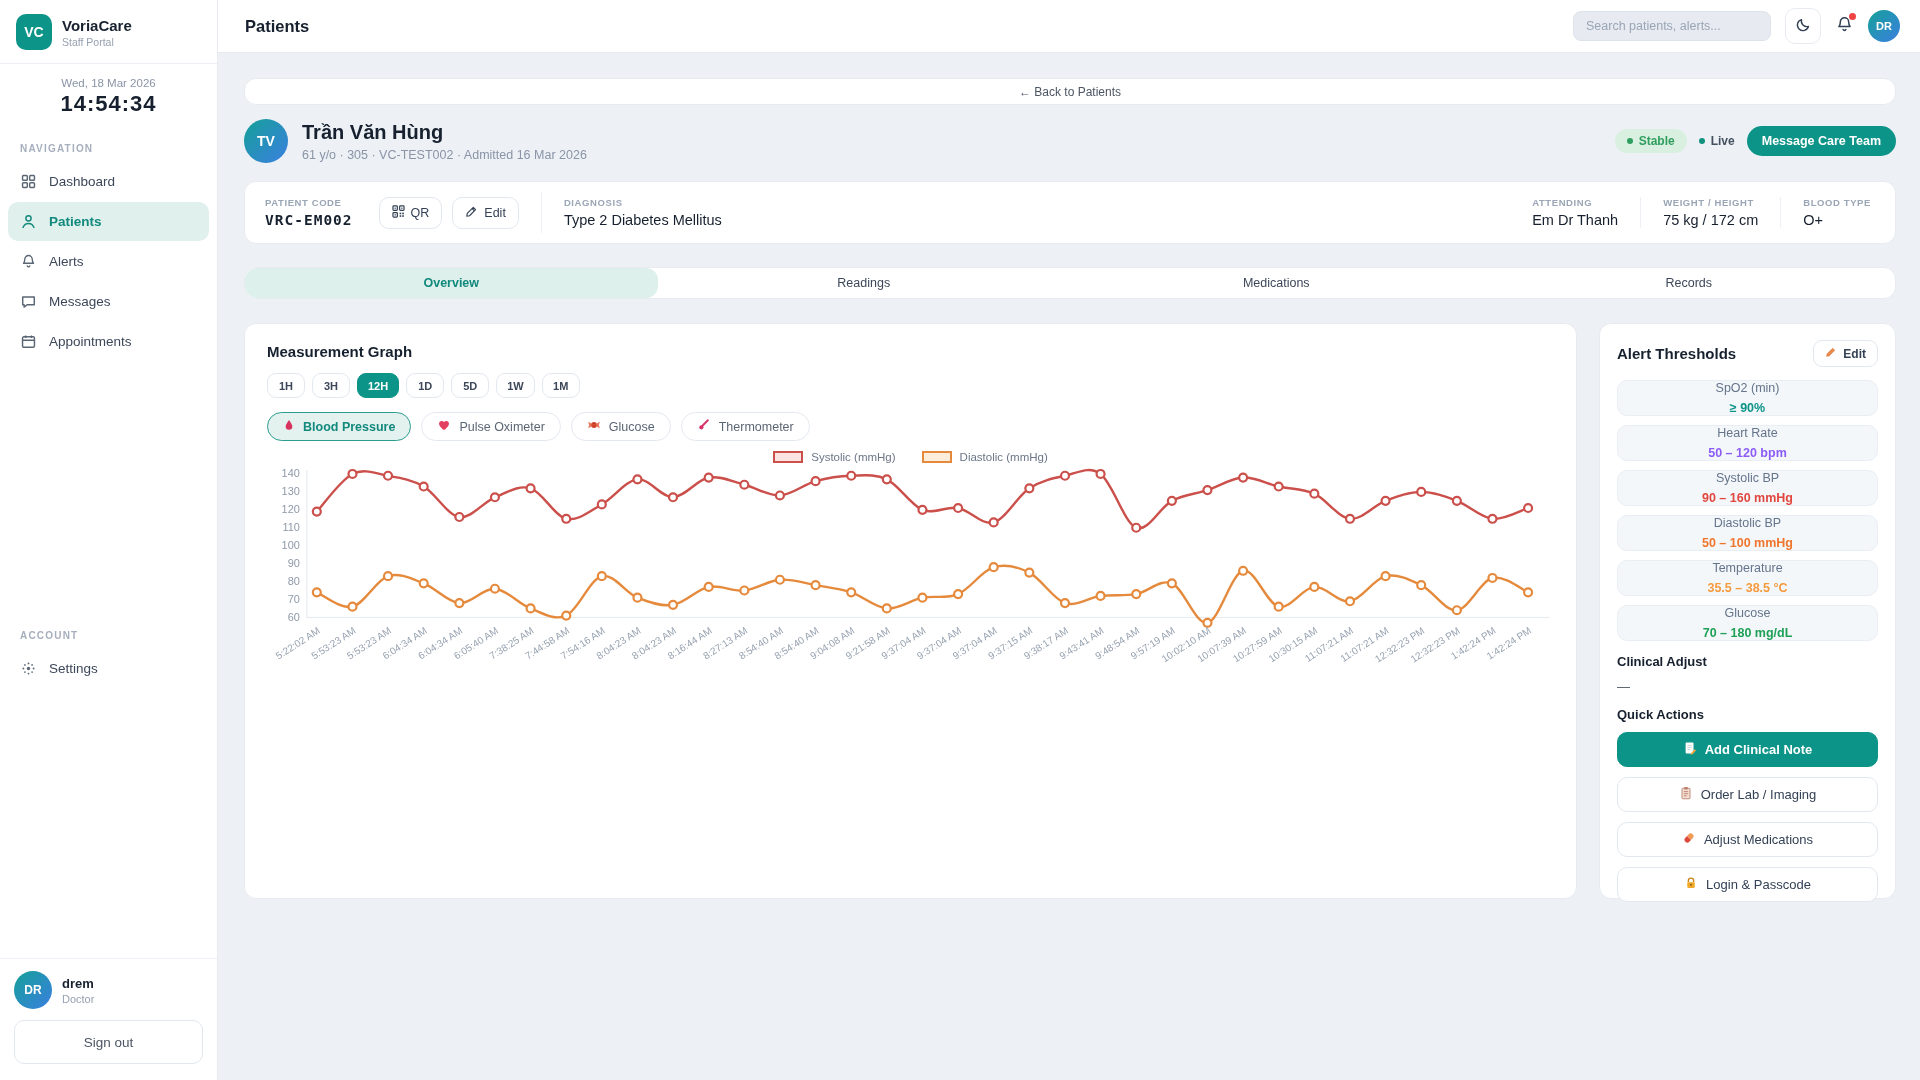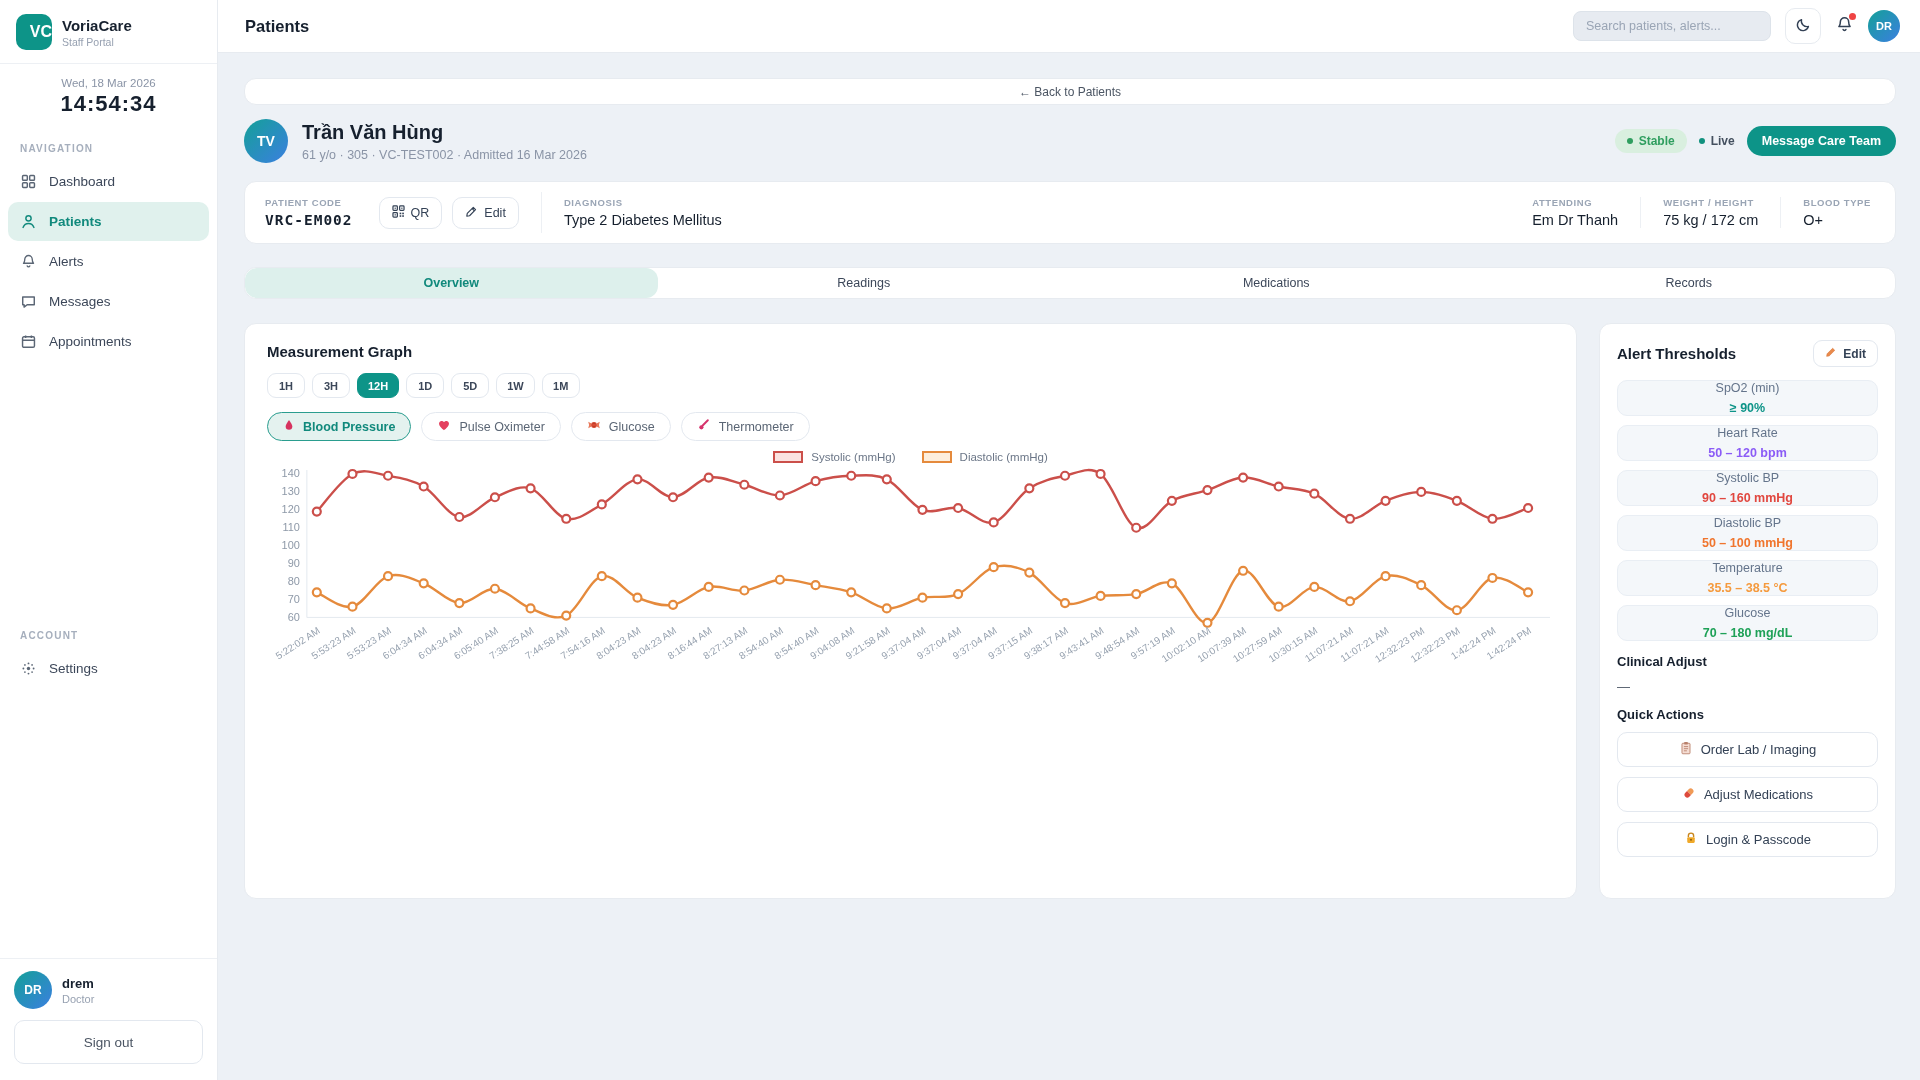--- a/index.html
+++ b/index.html
@@ -4,21 +4,21 @@
 <style>
   * { box-sizing: border-box; margin: 0; padding: 0; }
   html,body { width:1920px; height:1080px; overflow:hidden;
     font-family:"Liberation Sans", sans-serif; background:#edf1f6; color:#1b2534; }
 
   
   .sidebar { position:absolute; left:0; top:0; bottom:0; width:218px; background:#fff;
     border-right:1px solid #e7ebf0; display:flex; flex-direction:column; }
   .brand { display:flex; align-items:center; gap:10px; padding:14px 16px 13px; border-bottom:1px solid #edf0f4; }
   .brand-logo { width:36px; height:36px; border-radius:10px; background:#0d9488; color:#fff;
-    display:flex; align-items:center; justify-content:flex-end; font-weight:bold; font-size:16px; }
+    display:flex; align-items:center; justify-content:center; font-weight:bold; font-size:14px; }
   .brand-name { font-size:15px; font-weight:bold; color:#16202e; }
   .brand-sub { font-size:10.5px; color:#97a1b1; margin-top:2px; }
   .clock { text-align:center; padding:13px 10px 10px; }
   .clock-date { font-size:11.5px; color:#8a94a6; }
   .clock-time { font-family:Liberation Sans, sans-serif; font-size:22px; font-weight:bold; color:#16202e; letter-spacing:1px; margin-top:2px; }
   .side-label { font-size:10px; letter-spacing:1.2px; color:#a6afbd; font-weight:bold; padding:16px 20px 8px; }
   .nav-item { display:flex; align-items:center; gap:12px; height:39px; margin:0 8px 1px; padding:0 12px;
     border-radius:10px; font-size:13.5px; color:#3c4759; cursor:pointer; }
   .nav-item .nicon { display:flex; color:#5b6675; }
   .nav-item.active { background:#e0f1ed; color:#11897c; font-weight:bold; }
@@ -529,20 +529,28 @@
       </div>
       <div class="th-row">
         <span class="th-label">Glucose</span>
         <span class="th-value" style="color: rgb(30, 161, 87);">70 – 180 mg/dL</span>
       </div>
 
       <div class="section-title">Clinical Adjust</div>
       <div class="notes-value">—</div>
 
       <div class="section-title qa-title">Quick Actions</div>
+      <button class="action-btn primary">
+        <span><svg viewBox="0 0 16 16" width="14" height="14">
+              <rect x="3" y="1.8" width="9" height="12.4" rx="1" fill="#fff"></rect>
+              <path d="M5 5h5M5 7.4h5M5 9.8h3" stroke="#c2cbd6" stroke-width="1"></path>
+              <path d="M9.2 13.6l4.2-4.2 1.5 1.5-4.2 4.2-2 .5z" fill="#f4a940"></path>
+            </svg></span>
+        <span>Add Clinical Note</span>
+      </button>
       <button class="action-btn">
         <span><svg viewBox="0 0 16 16" width="14" height="14">
               <rect x="3.4" y="2.6" width="9.2" height="12" rx="1" fill="#f5ddd3" stroke="#b9806b" stroke-width="1"></rect>
               <rect x="6" y="1.2" width="4" height="2.8" rx=".6" fill="#b9806b"></rect>
               <path d="M5.6 6.4h4.8M5.6 8.8h4.8M5.6 11.2h3.4" stroke="#b9806b" stroke-width="1"></path>
             </svg></span>
         <span>Order Lab / Imaging</span>
       </button>
       <button class="action-btn">
         <span><svg viewBox="0 0 16 16" width="14" height="14">

